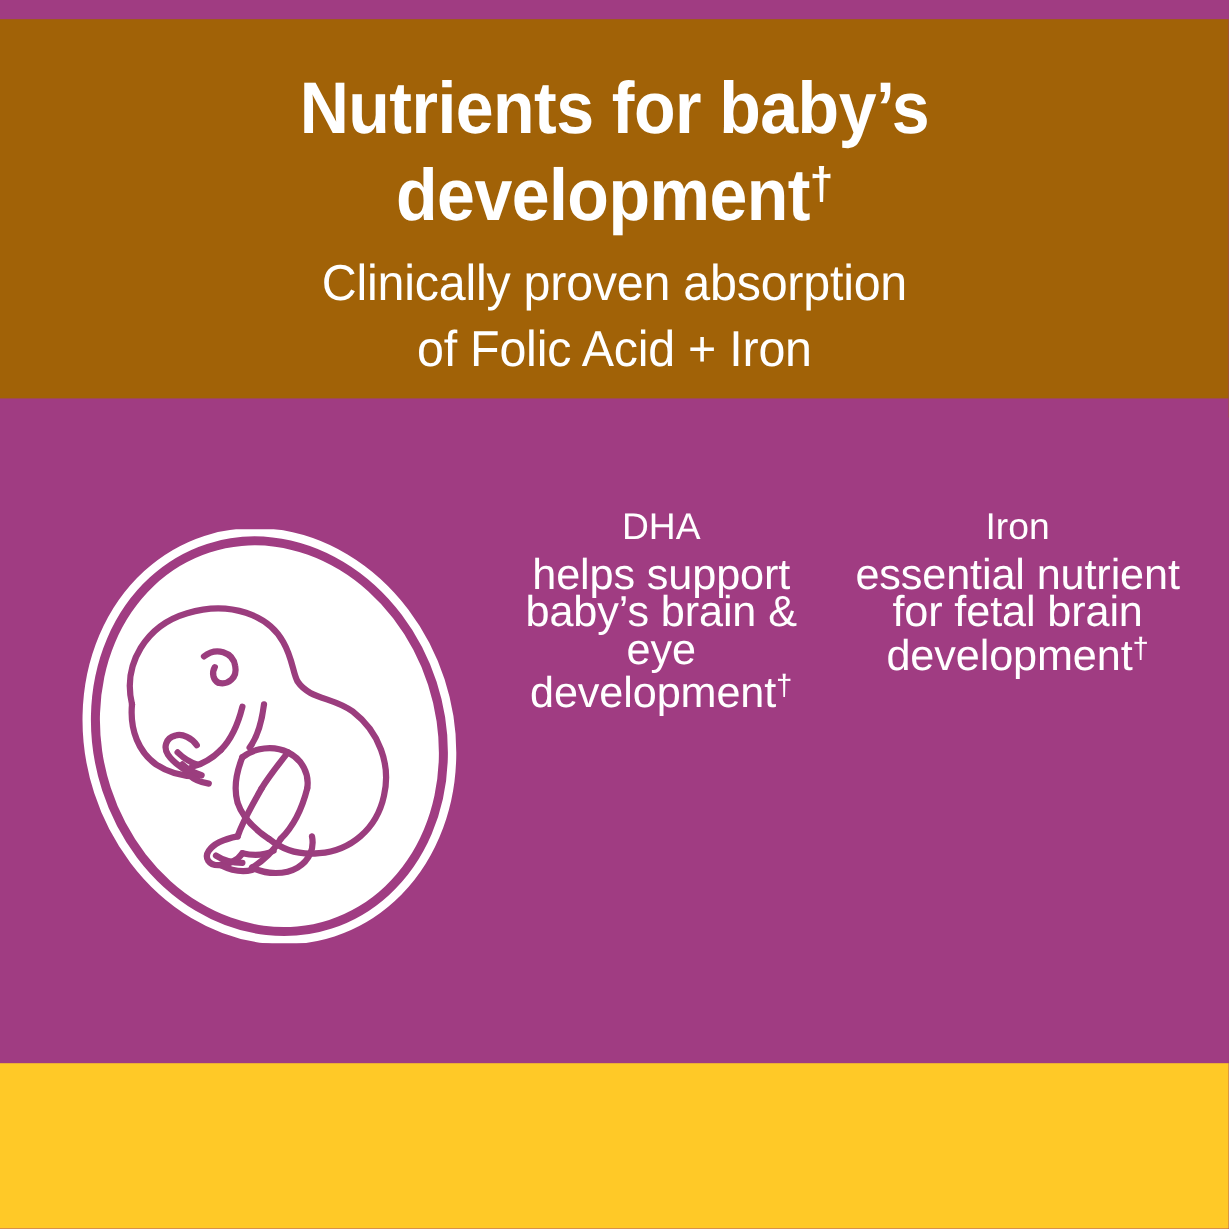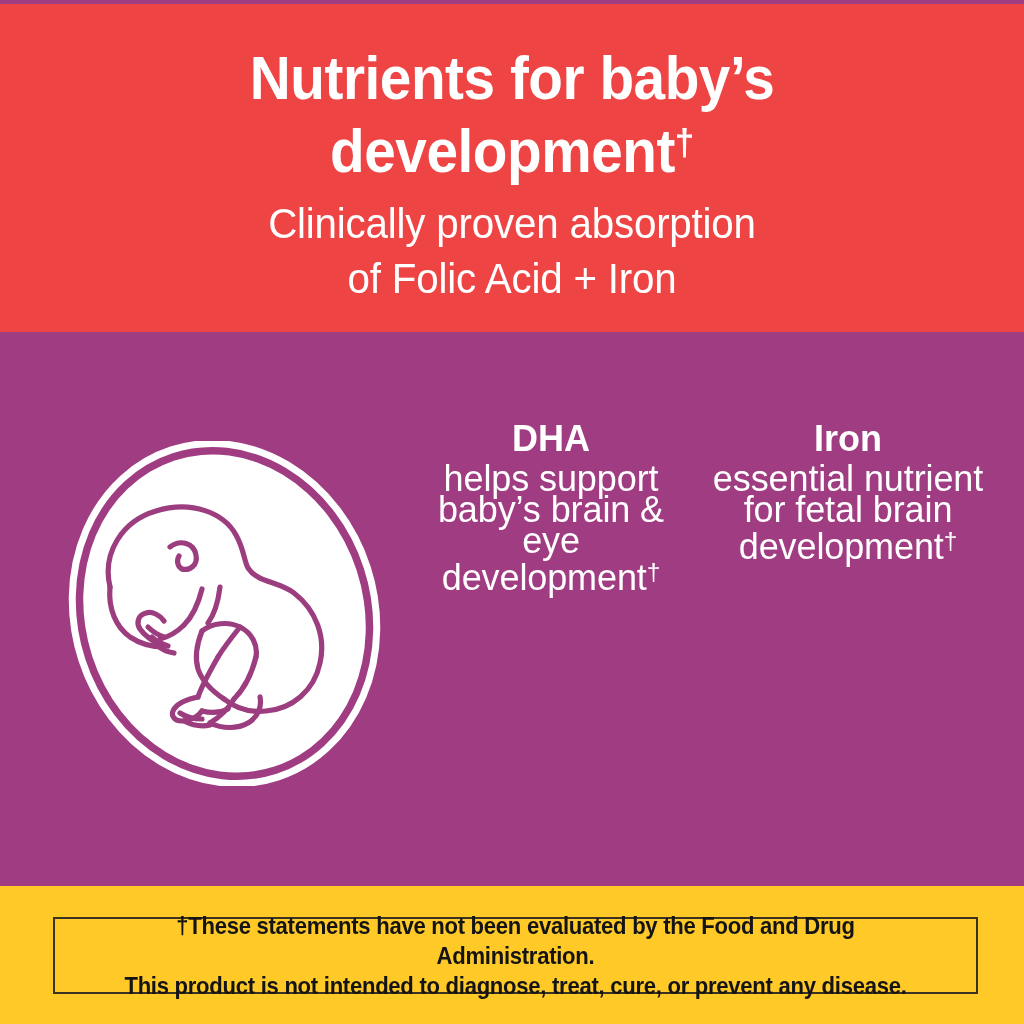--- a/index.html
+++ b/index.html
@@ -17,24 +17,24 @@
     position: relative;
     width: 1024px;
     height: 1024px;
     background: #A03C82;
   }
 
   
   .top-band {
     position: absolute;
     left: 0;
-    top: 4px;
+    top: 16px;
     width: 1024px;
     height: 332px;
-    background: #ef4444;
+    background: #a16207;
     box-sizing: border-box;
   }
   .headline {
     position: absolute;
     left: 0;
     top: 42px;
     width: 1024px;
     text-align: center;
     color: #FFFFFF;
     font-family: "Liberation Sans", sans-serif;
@@ -93,22 +93,22 @@
   }
 
   
   .nutrient {
     position: absolute;
     text-align: center;
     color: #FFFFFF;
   }
   .nutrient .n-title {
     font-family: "Liberation Sans", sans-serif;
-    font-weight: bold;
-    font-size: 36px;
+    font-weight: normal;
+    font-size: 31px;
     line-height: 42px;
     letter-spacing: 0px;
     margin: 0 0 3px 0;
   }
   .nutrient .n-desc {
     font-family: "Liberation Sans", sans-serif;
     font-weight: normal;
     font-size: 36px;
     line-height: 31px;
     letter-spacing: -0.1px;
@@ -253,18 +253,14 @@
 
   <div class="nutrient" id="nutrient-iron">
     <div class="n-title">Iron</div>
     <div class="n-desc"><span>essential nutrient
 for fetal brain
 development</span><span class="sup-dagger-sm">†</span></div>
   </div>
 
 
   <div class="footer-band"></div>
-  <div class="disclaimer-box">
-    <div class="disclaimer-text">†These statements have not been evaluated by the Food and Drug Administration.
-This product is not intended to diagnose, treat, cure, or prevent any disease.</div>
-  </div>
 
 </div>
 
 </body></html>

